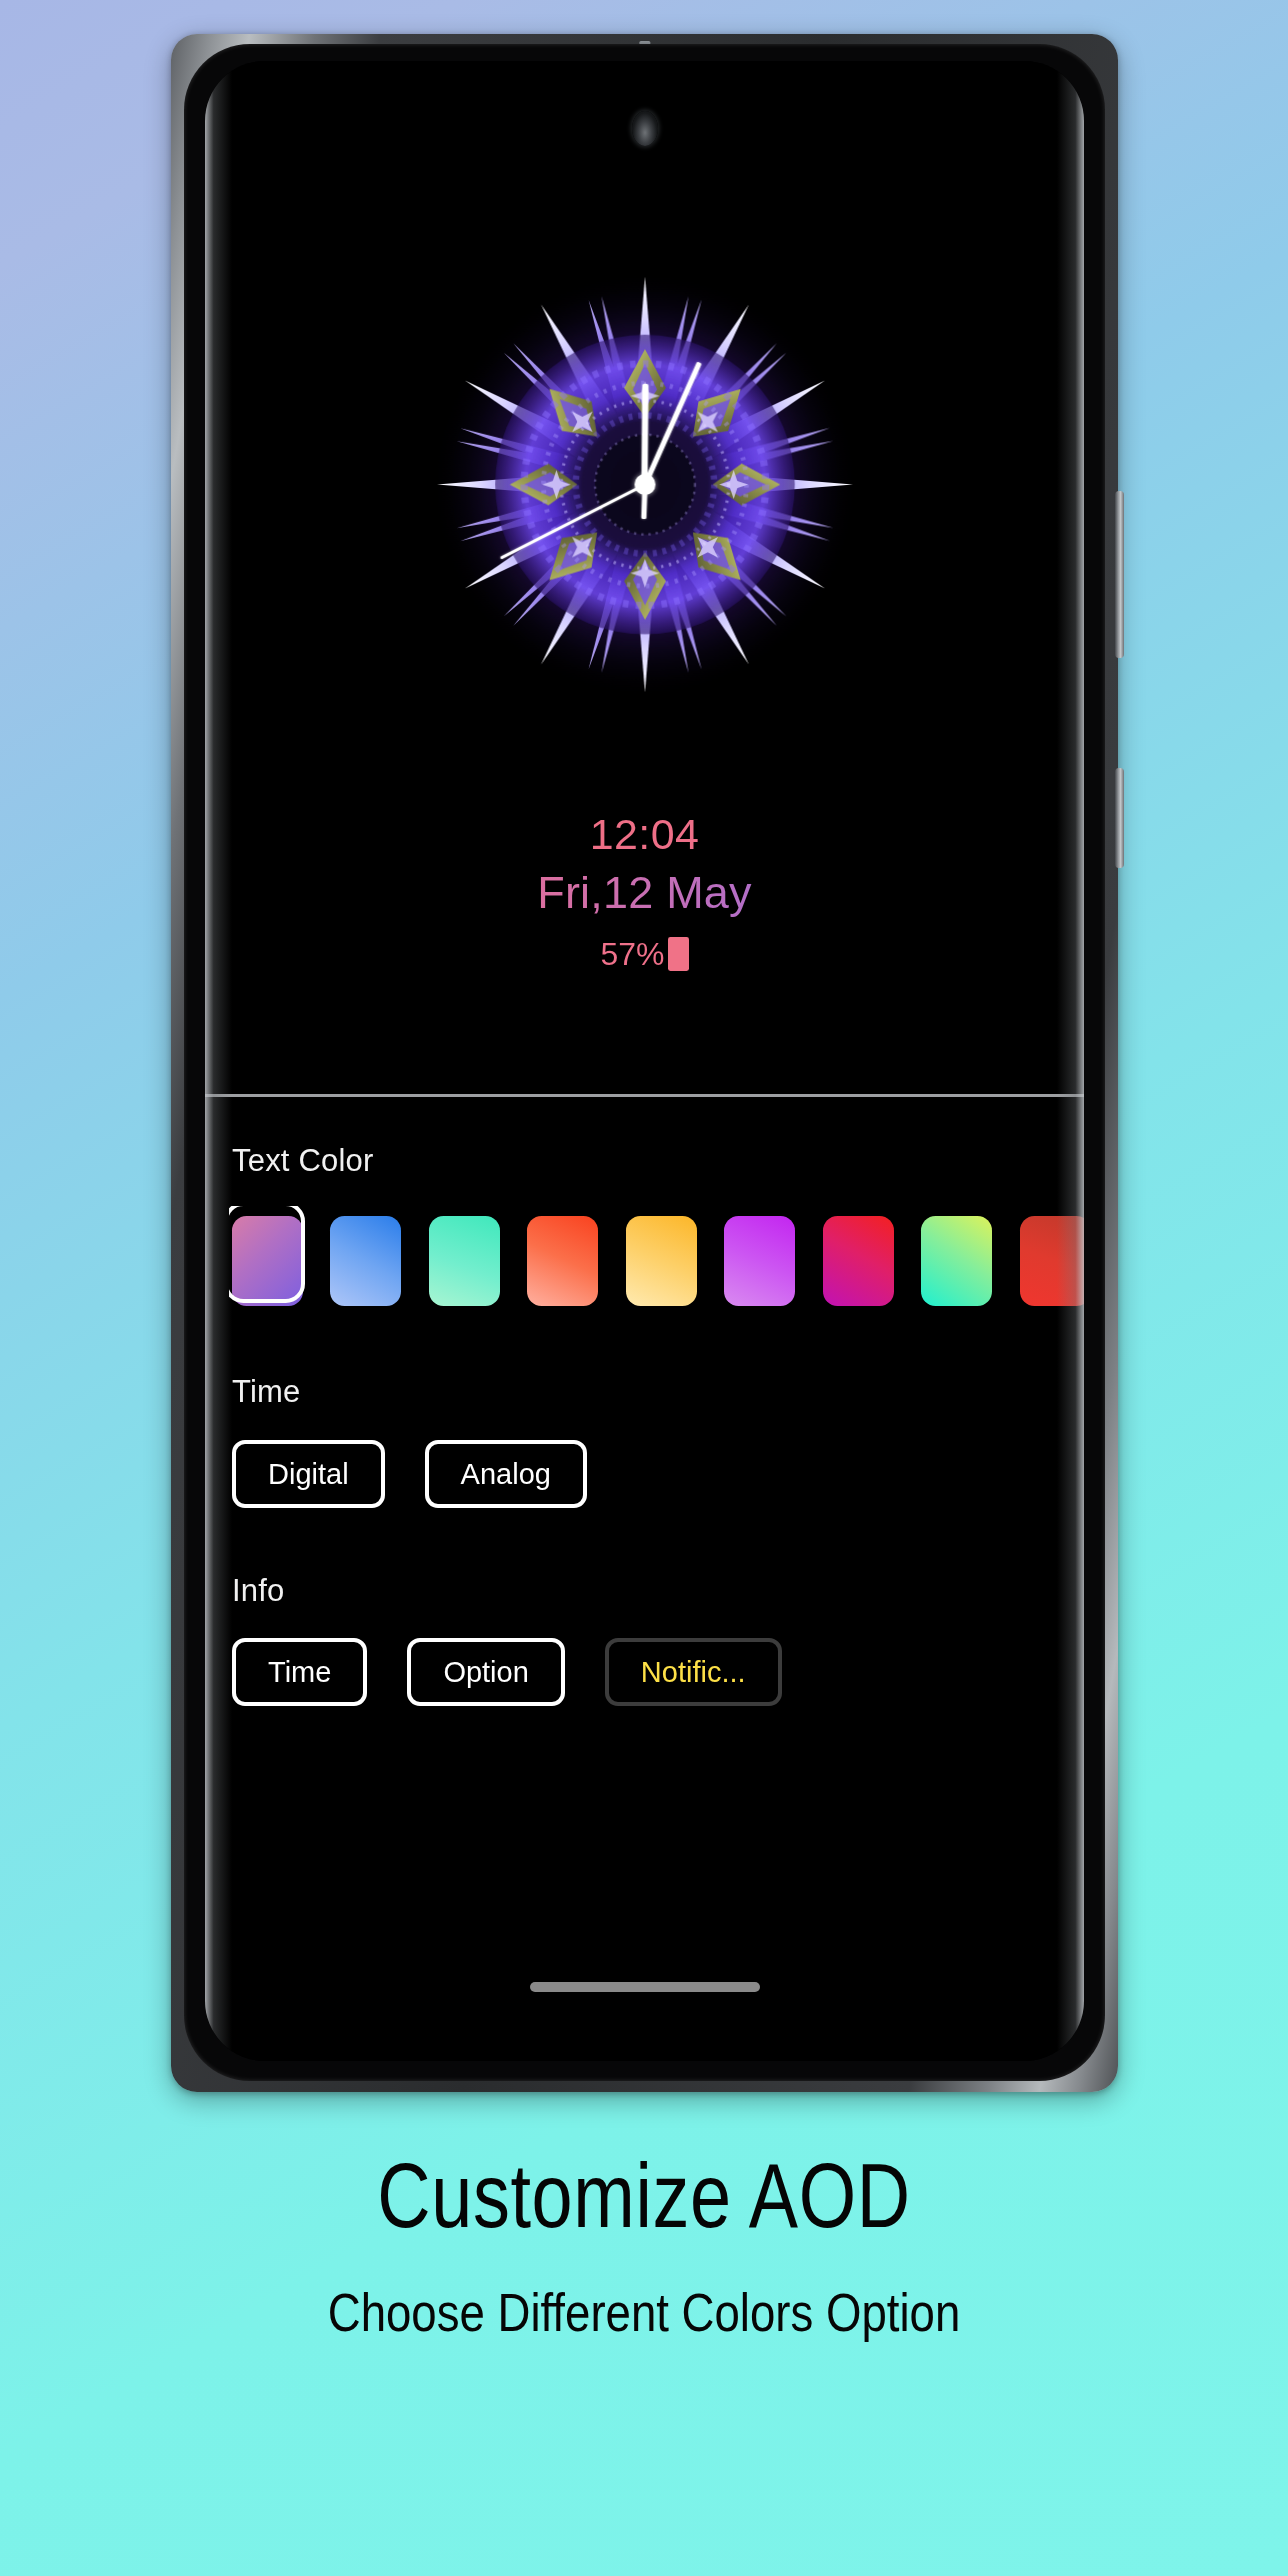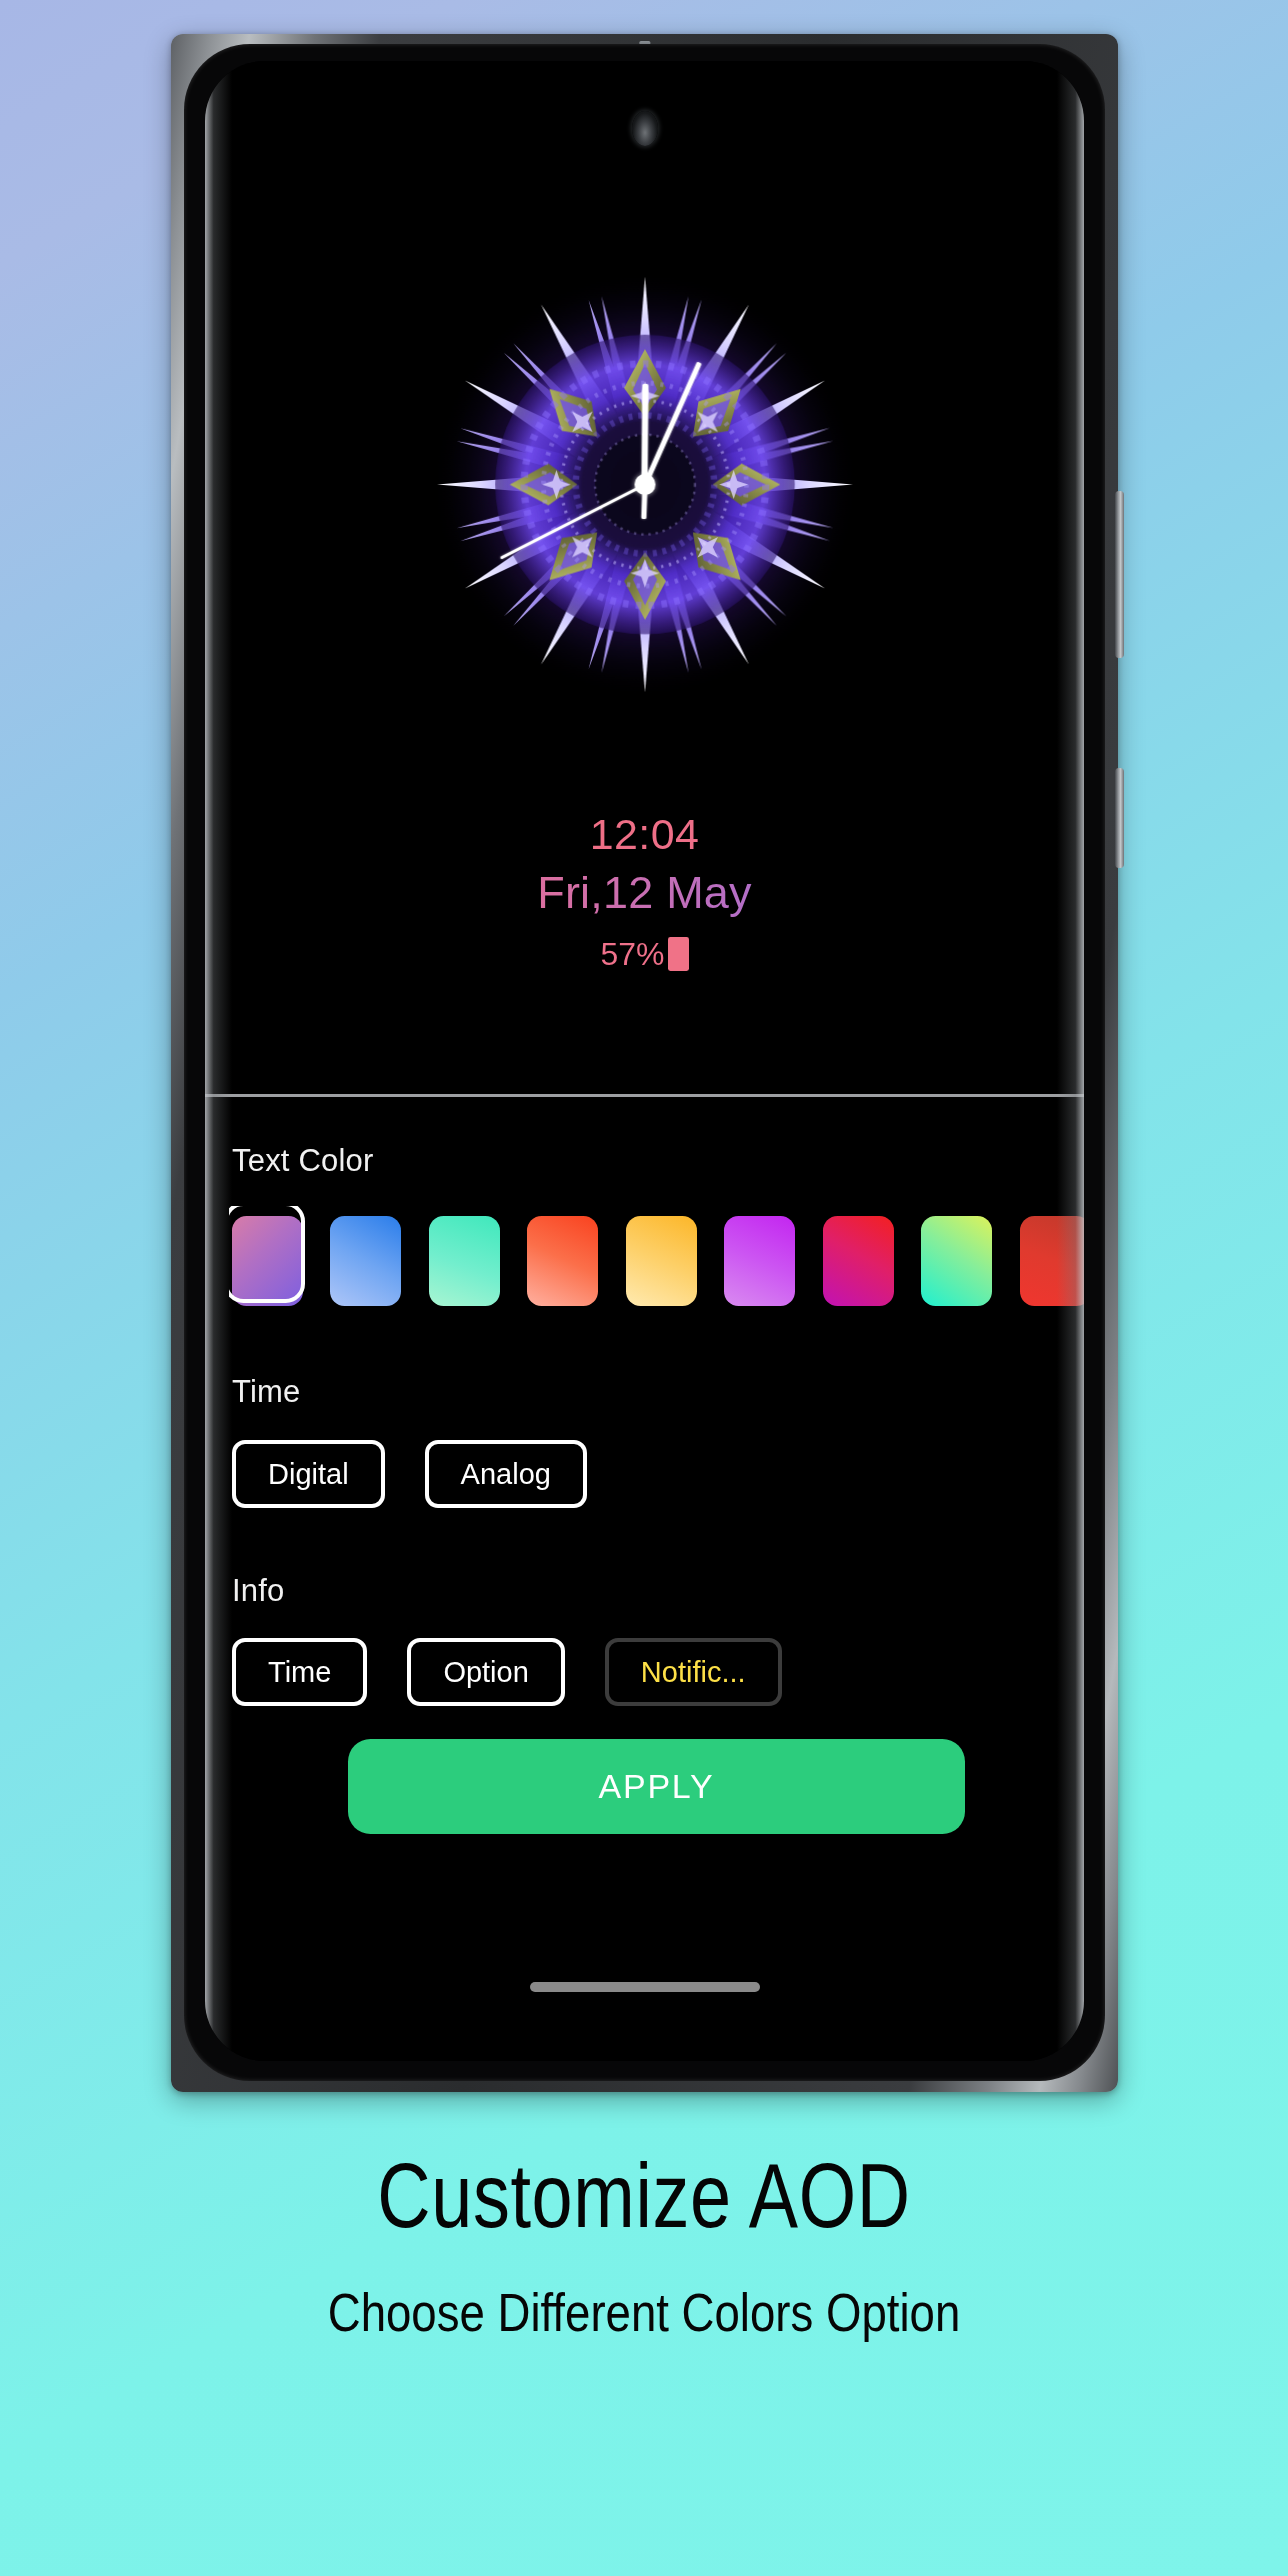--- a/index.html
+++ b/index.html
@@ -27,21 +27,21 @@
   #phone {
     position: absolute;
     left: 171px;
     top: 34px;
     width: 947px;
     height: 2058px;
   }
   .phone-outer {
     position: absolute;
     inset: 0;
-    border-radius: 12px;
+    border-radius: 26px;
     background: linear-gradient(100deg,
       #5e6165 0%, #8d9195 3%, #b9bdc0 6%, #6f7276 11%,
       #3b3d40 16%, #2a2c2e 50%, #3a3c3f 84%,
       #7c8084 90%, #b5b9bc 94%, #85898d 97%, #4e5154 100%);
     box-shadow: 0 8px 27px rgba(0,0,0,0.32), 0 1.6px 6.4px rgba(0,0,0,0.25);
   }
   .phone-inner-rim {
     position: absolute;
     left: 13px; top: 9.7px; right: 13px; bottom: 11.3px;
     border-radius: 66px;
@@ -542,21 +542,20 @@
               <div class="pill">Analog</div>
             </div>
 
             <div class="section-label lbl-info">Info</div>
             <div class="pill-row pills-info">
               <div class="pill">Time</div>
               <div class="pill">Option</div>
               <div class="pill inactive">Notific...</div>
             </div>
 
-            <div class="apply-btn">APPLY</div>
 
             <div class="home-indicator"></div>
           </div>
 
         </div>
       </div>
     </div>
   </div>
 
   <div class="caption">

